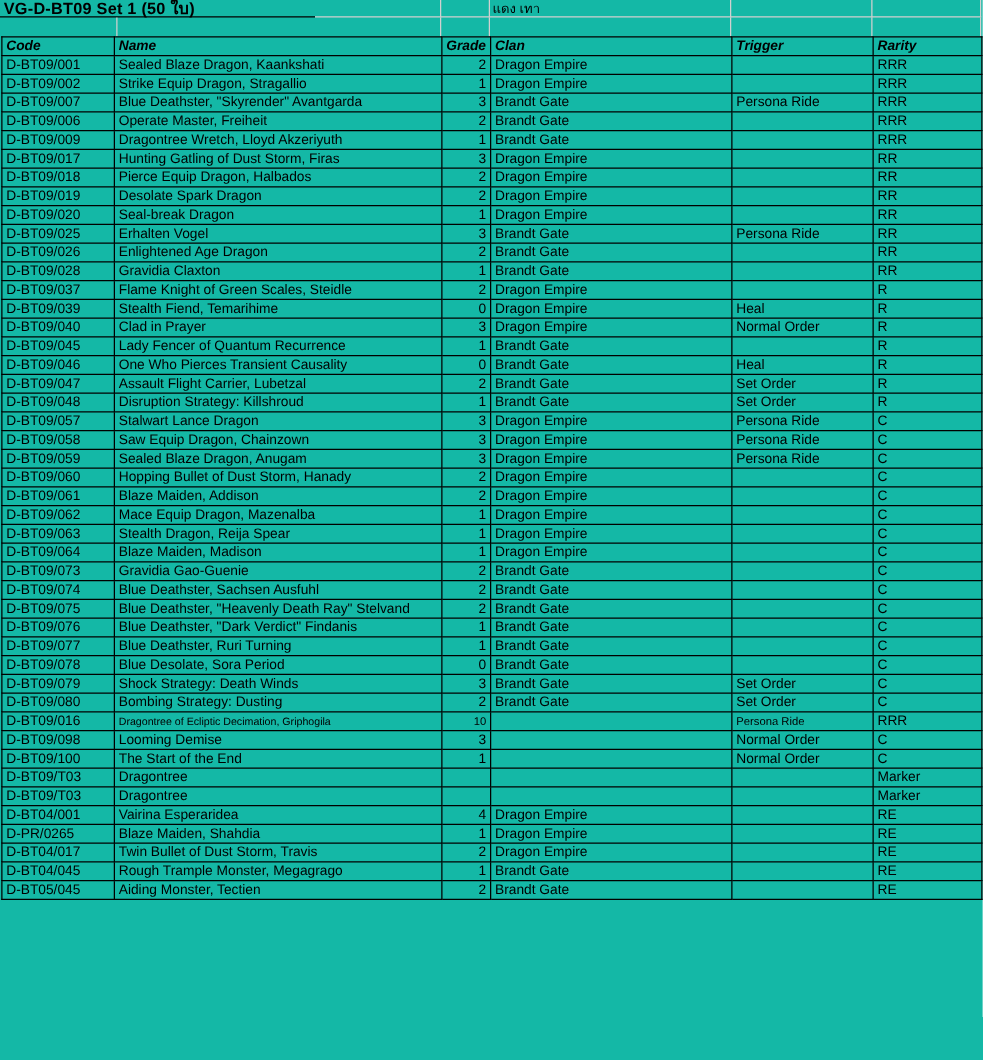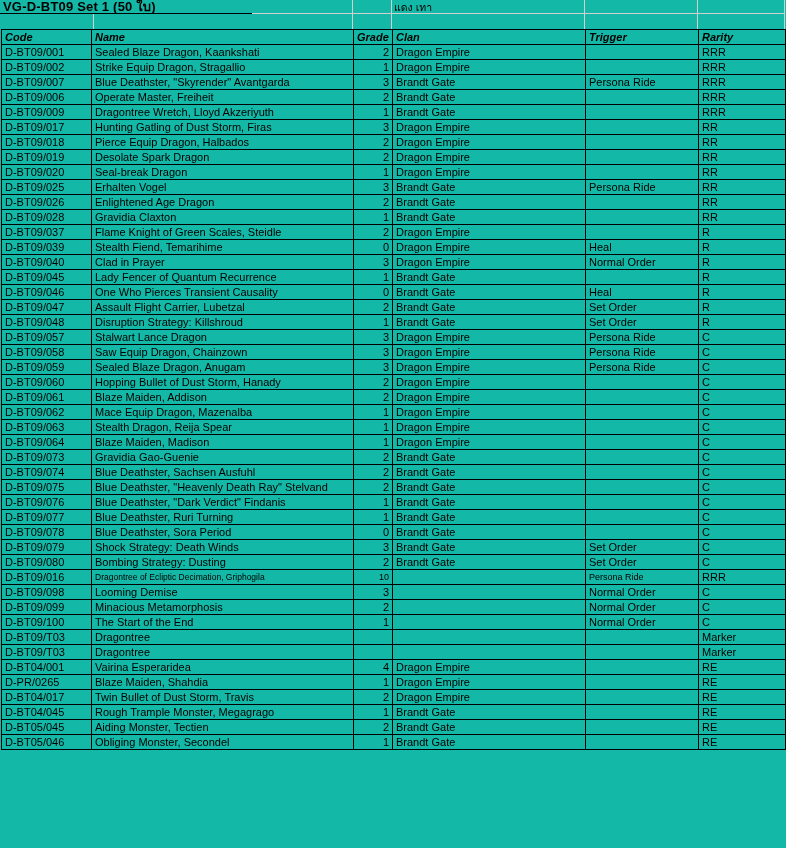--- a/index.html
+++ b/index.html
@@ -343,21 +343,21 @@
         <tr>
       <td class="c-code">D-BT09/077</td>
       <td class="c-name">Blue Deathster, Ruri Turning</td>
       <td class="c-grade">1</td>
       <td class="c-clan">Brandt Gate</td>
       <td class="c-trigger"></td>
       <td class="c-rarity">C</td>
     </tr>
         <tr>
       <td class="c-code">D-BT09/078</td>
-      <td class="c-name">Blue Deathster, Sora Period</td>
+      <td class="c-name">Blue Desolate, Sora Period</td>
       <td class="c-grade">0</td>
       <td class="c-clan">Brandt Gate</td>
       <td class="c-trigger"></td>
       <td class="c-rarity">C</td>
     </tr>
         <tr>
       <td class="c-code">D-BT09/079</td>
       <td class="c-name">Shock Strategy: Death Winds</td>
       <td class="c-grade">3</td>
       <td class="c-clan">Brandt Gate</td>
@@ -382,28 +382,20 @@
     </tr>
         <tr>
       <td class="c-code">D-BT09/098</td>
       <td class="c-name">Looming Demise</td>
       <td class="c-grade">3</td>
       <td class="c-clan"></td>
       <td class="c-trigger">Normal Order</td>
       <td class="c-rarity">C</td>
     </tr>
         <tr>
-      <td class="c-code">D-BT09/099</td>
-      <td class="c-name">Minacious Metamorphosis</td>
-      <td class="c-grade">2</td>
-      <td class="c-clan"></td>
-      <td class="c-trigger">Normal Order</td>
-      <td class="c-rarity">C</td>
-    </tr>
-        <tr>
       <td class="c-code">D-BT09/100</td>
       <td class="c-name">The Start of the End</td>
       <td class="c-grade">1</td>
       <td class="c-clan"></td>
       <td class="c-trigger">Normal Order</td>
       <td class="c-rarity">C</td>
     </tr>
         <tr>
       <td class="c-code">D-BT09/T03</td>
       <td class="c-name">Dragontree</td>
@@ -453,24 +445,16 @@
       <td class="c-rarity">RE</td>
     </tr>
         <tr>
       <td class="c-code">D-BT05/045</td>
       <td class="c-name">Aiding Monster, Tectien</td>
       <td class="c-grade">2</td>
       <td class="c-clan">Brandt Gate</td>
       <td class="c-trigger"></td>
       <td class="c-rarity">RE</td>
     </tr>
-        <tr>
-      <td class="c-code">D-BT05/046</td>
-      <td class="c-name">Obliging Monster, Secondel</td>
-      <td class="c-grade">1</td>
-      <td class="c-clan">Brandt Gate</td>
-      <td class="c-trigger"></td>
-      <td class="c-rarity">RE</td>
-    </tr>
       </tbody>
   </table>
 
 </div>
 
 </body></html>

